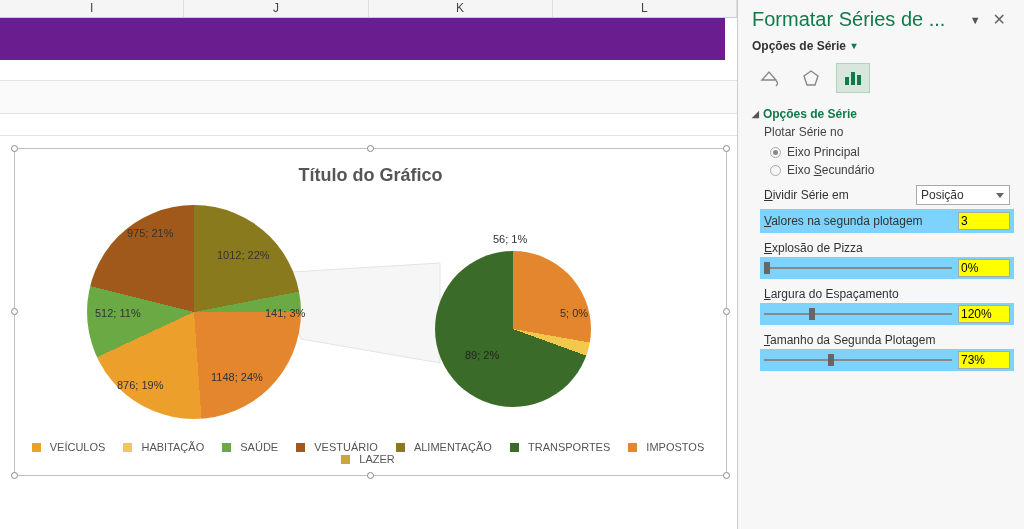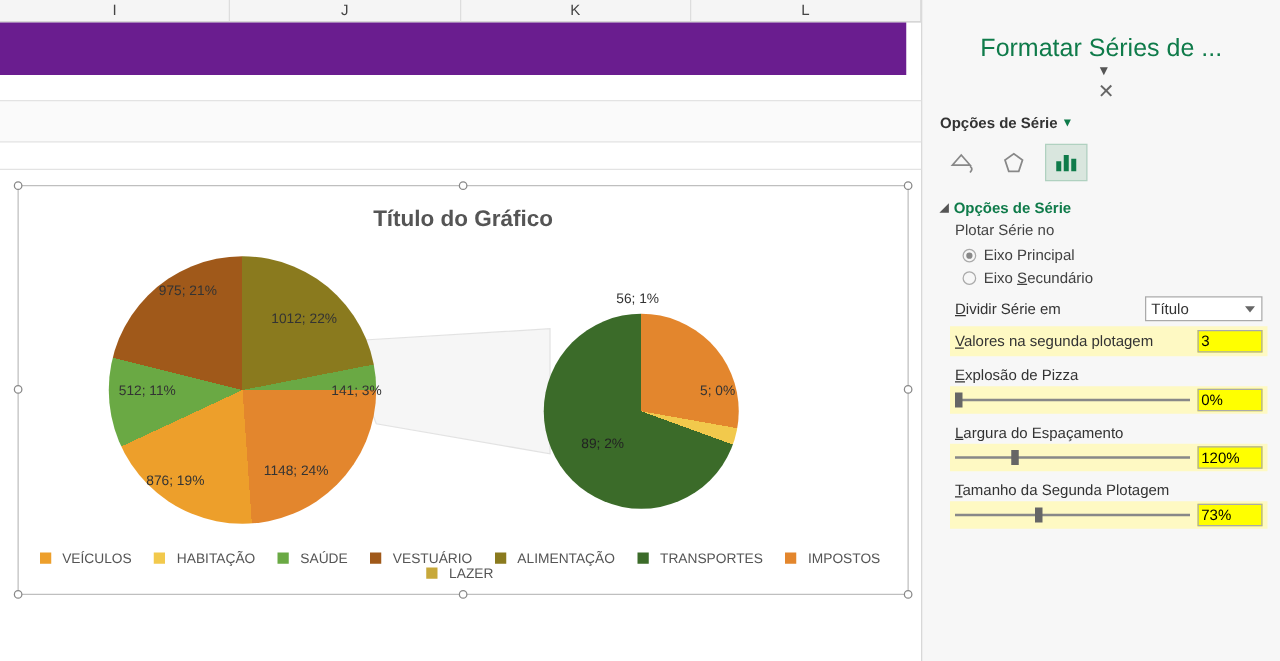--- a/index.html
+++ b/index.html
@@ -29,21 +29,21 @@
   .pie { width: 214px; height: 214px; left: 72px; top: 2px; }
   .pie2 { width: 156px; height: 156px; left: 420px; top: 48px; }
   .connector { position: absolute; stroke: #ccc; stroke-width: 1; fill: #efefef; opacity: .55; }
   .slice-label { position: absolute; font-size: 11px; color: #333; white-space: nowrap; }
 
   .legend { position: absolute; bottom: 10px; left: 0; right: 0; text-align: center; font-size: 11px; color: #555; }
   .legend span { display: inline-block; margin: 0 5px; text-align: center; }
   .swatch { display: inline-block; width: 9px; height: 9px; margin-right: 4px; vertical-align: -1px; }
 
   
-  .pane-title-row { display: flex; align-items: center; padding: 28px 14px 4px; flex-direction: column; }
+  .pane-title-row { display: flex; align-items: center; padding: 8px 14px 4px; }
   .pane-title { font-family: "Segoe UI Light", "Segoe UI", sans-serif; font-size: 20px; color: #0f7b4a; flex: 1; white-space: nowrap; overflow: hidden; text-overflow: ellipsis; }
   .pane-title-arrow { color: #555; font-size: 11px; margin-left: 4px; }
   .close-x { font-size: 16px; color: #666; cursor: pointer; padding: 0 4px; margin-left: 8px; font-weight: 300; font-family: Arial; }
 
   .sub { padding: 4px 14px 8px; font-weight: 600; font-size: 12px; color: #333; }
   .sub .chev { color: #0f7b4a; margin-left: 2px; font-size: 10px; display: inline-block; transform: translateY(-1px); }
 
   .icon-row { display: flex; gap: 8px; padding: 2px 14px 10px; }
   .iconbtn { width: 34px; height: 30px; display: flex; align-items: center; justify-content: center; cursor: pointer; }
   .iconbtn.active { background: #d9e6de; border: 1px solid #0f7b4a33; }
@@ -56,21 +56,21 @@
   .radio-row { padding: 2px 14px 2px 32px; color: #404040; display: flex; align-items: center; gap: 6px; }
   .radio { width: 11px; height: 11px; border: 1px solid #aaa; border-radius: 50%; display: inline-block; position: relative; }
   .radio.sel::after { content: ""; position: absolute; inset: 2px; background: #888; border-radius: 50%; }
 
   .field-row { display: flex; align-items: center; padding: 6px 14px 2px 26px; gap: 8px; }
   .field-row .lbl { flex: 1; color: #333; }
   .field-row .lbl u { text-decoration: underline; }
   .combo { border: 1px solid #aaa; font-size: 12px; padding: 2px 18px 2px 4px; background: #fff; min-width: 94px; position: relative; }
   .combo::after { content: ""; position: absolute; right: 5px; top: 7px; width: 0; height: 0; border-left: 4px solid transparent; border-right: 4px solid transparent; border-top: 5px solid #666; }
 
-  .hl { background: #fef9c3; }
+  .hl { background: #7dd3fc; }
   .hlrow { margin: 2px 10px 2px 22px; padding: 3px 4px 3px 4px; display: flex; align-items: center; }
   .hlrow .lbl { flex: 1; font-size: 12px; }
   .hlrow input { width: 52px; font-size: 12px; border: 1px solid #aaa; padding: 1px 2px; background: #ffff00; }
 
   .slider-row { margin: 2px 10px 2px 22px; padding: 2px 4px; display: flex; align-items: center; gap: 6px; }
   .slider { flex: 1; height: 14px; position: relative; }
   .slider-track { position: absolute; left: 0; right: 0; top: 6px; height: 2px; background: #888; }
   .slider-thumb { position: absolute; top: 1px; width: 6px; height: 12px; background: #666; }
   .slider-row input { width: 52px; font-size: 12px; border: 1px solid #aaa; padding: 1px 2px; background: #ffff00; }
   .plain-lbl { margin: 6px 10px 0 26px; font-size: 12px; color: #333; }
@@ -182,21 +182,21 @@
       <span class="radio sel"></span>
       <span>Eixo Principal</span>
     </div>
     <div class="radio-row">
       <span class="radio"></span>
       <span>Eixo <u>S</u>ecundário</span>
     </div>
 
     <div class="field-row">
       <div class="lbl"><u>D</u>ividir Série em</div>
-      <div class="combo">Título</div>
+      <div class="combo">Posição</div>
     </div>
 
     <div class="hlrow hl">
       <div class="lbl"><u>V</u>alores na segunda plotagem</div>
       <input value="3" style="">
     </div>
 
     <div class="plain-lbl"><u>E</u>xplosão de Pizza</div>
     <div class="slider-row hl">
       <div class="slider">

